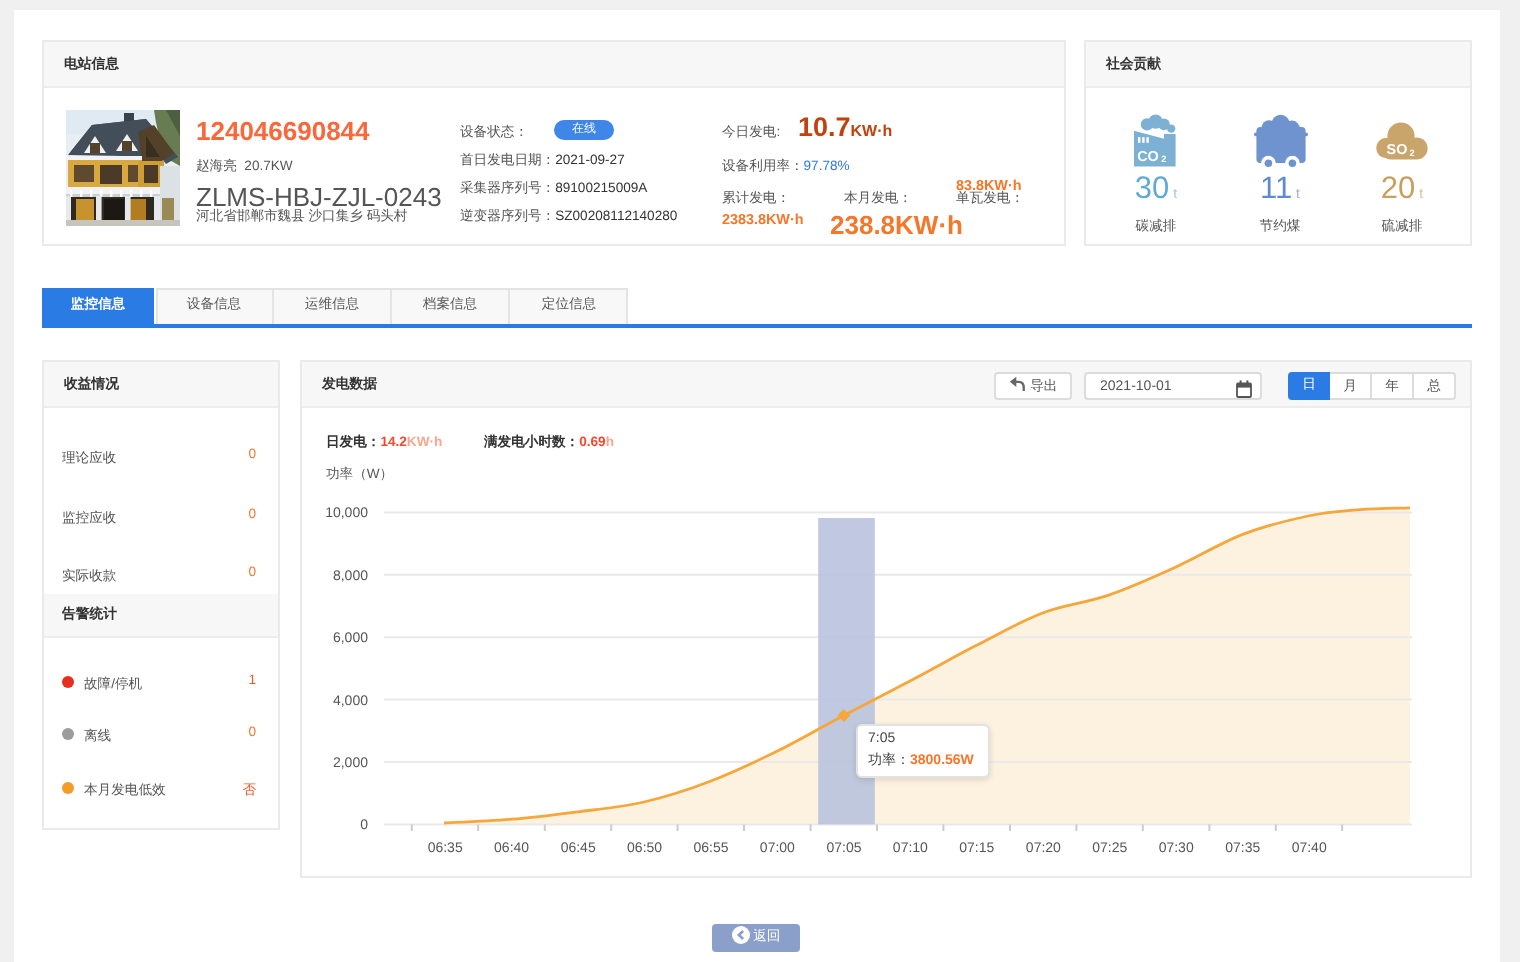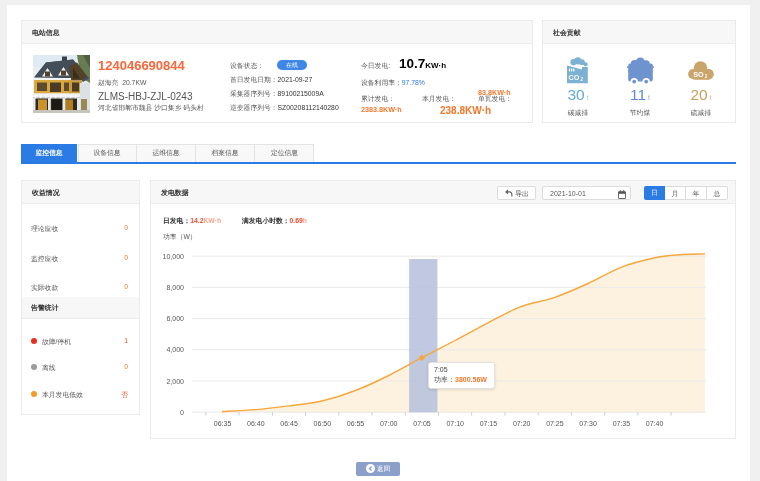--- a/index.html
+++ b/index.html
@@ -64,37 +64,37 @@
       <rect x="15" y="43" width="2.8" height="13"></rect>
       <rect x="29.5" y="43" width="2.8" height="13"></rect>
       <rect x="44" y="43" width="3" height="13"></rect>
   </g>
   <rect x="47" y="28" width="10" height="27" fill="#dbe1e4"></rect>
   <rect x="48" y="44" width="6" height="11" fill="#9a8a55"></rect>
   <rect x="0" y="55" width="57" height="3" fill="#c7c4bb"></rect>
 </svg>
 <div class="abs" style="left:98px; top:58px; font-size:13px; font-weight:bold; color:#f9673a;">124046690844</div>
 <div class="abs lbl" style="left:98px; top:78px;">赵海亮&nbsp;&nbsp;20.7KW</div>
-<div class="abs lbl" style="left:98px; top:91px; font-size:10px;">ZLMS-HBJ-ZJL-0243</div>
+<div class="abs lbl" style="left:98px; top:91px; font-size:13px;">ZLMS-HBJ-ZJL-0243</div>
 <div class="abs lbl" style="left:98px; top:103px;">河北省邯郸市魏县 沙口集乡 码头村</div>
 
 <div class="abs lbl" style="left:230px; top:61px;">设备状态：</div>
 <div class="abs" style="left:277px; top:60px; width:30px; height:10px; background:#3e86e8; border-radius:5px; color:#fff; font-size:6px; text-align:center; line-height:10px;">在线</div>
 <div class="abs lbl" style="left:230px; top:75px;">首日发电日期：<span class="val">2021-09-27</span></div>
 <div class="abs lbl" style="left:230px; top:88.5px;">采集器序列号：<span class="val">89100215009A</span></div>
 <div class="abs lbl" style="left:230px; top:102.5px;">逆变器序列号：<span class="val">SZ00208112140280</span></div>
 
 <div class="abs lbl" style="left:361px; top:61px;">今日发电:</div>
-<div class="abs" style="left:399px; top:56px; font-size:13.5px; font-weight:bold; color:#000000;">10.7<span style="font-size:8px;">KW·h</span></div>
+<div class="abs" style="left:399px; top:56px; font-size:13.5px; font-weight:bold; color:#c2410c;">10.7<span style="font-size:8px;">KW·h</span></div>
 <div class="abs lbl" style="left:361px; top:78px;">设备利用率：<span style="color:#2d78e2;">97.78%</span></div>
 <div class="abs lbl" style="left:361px; top:94px;">累计发电：</div>
 <div class="abs lbl" style="left:422px; top:94px;">本月发电：</div>
 <div class="abs lbl" style="left:478px; top:94px;">单瓦发电：</div>
 <div class="abs orv" style="left:361px; top:104.5px; font-size:7.2px;">2383.8KW·h</div>
-<div class="abs orv" style="left:440px; top:104.5px; font-size:10px;">238.8KW·h</div>
+<div class="abs orv" style="left:415px; top:104.5px; font-size:13px;">238.8KW·h</div>
 <div class="abs orv" style="left:478px; top:88px; font-size:7.2px;">83.8KW·h</div>
 
 <div class="panel" style="left:542px; top:20px; width:194px; height:103px;">
   <div class="phead">社会贡献</div>
 </div>
 
 <svg class="abs" style="left:567px; top:57px;" width="22" height="27" viewBox="0 0 22 27">
   <g fill="#7cb1d4">
     <circle cx="6.5" cy="5.2" r="3.1"></circle>
     <circle cx="10.8" cy="3.8" r="3.6"></circle>

